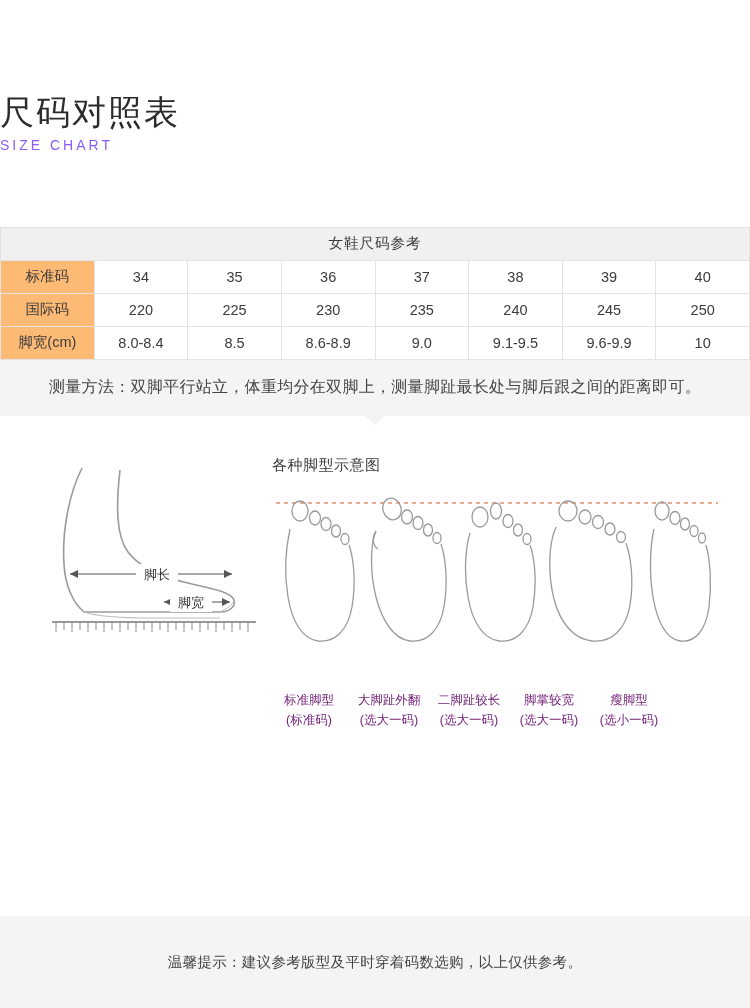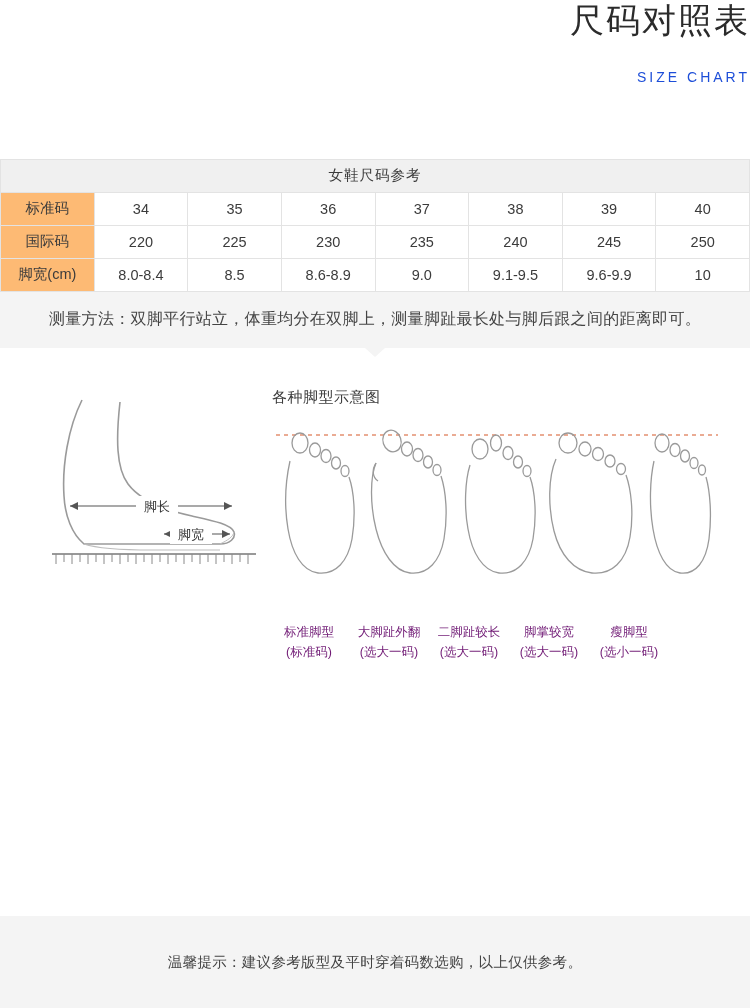--- a/index.html
+++ b/index.html
@@ -16,34 +16,35 @@
   }
   .page {
     position: relative;
     width: 750px;
     height: 1008px;
     background: #fff;
   }
 
   
   .header {
-    text-align: right;
+    text-align: left;
+    padding-top: 92px;
   }
   .title-cn {
     font-size: 34px;
     letter-spacing: 2px;
     color: #2b2b2b;
     font-weight: normal;
     line-height: 1.2;
   }
   .title-en {
-    margin-top: 28px;
+    margin-top: 4px;
     font-size: 14px;
     letter-spacing: 3px;
-    color: #1d4ed8;
+    color: #8b5cf6;
   }
 
   
   .table-wrap {
     margin-top: 74px;
     width: 750px;
     border-radius: 16px;
   }
   table.size-table {
     width: 750px;

